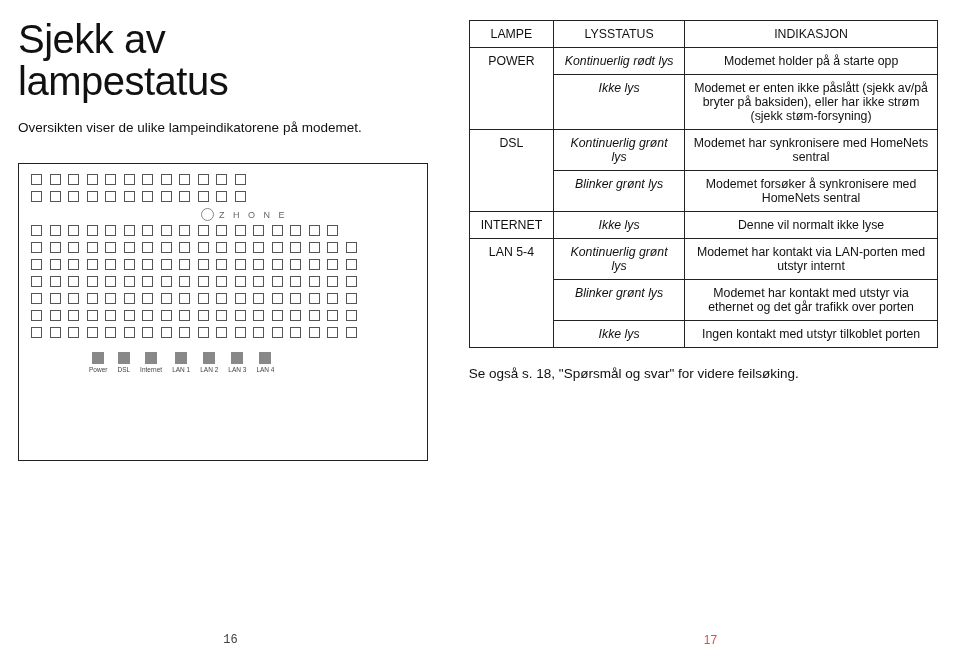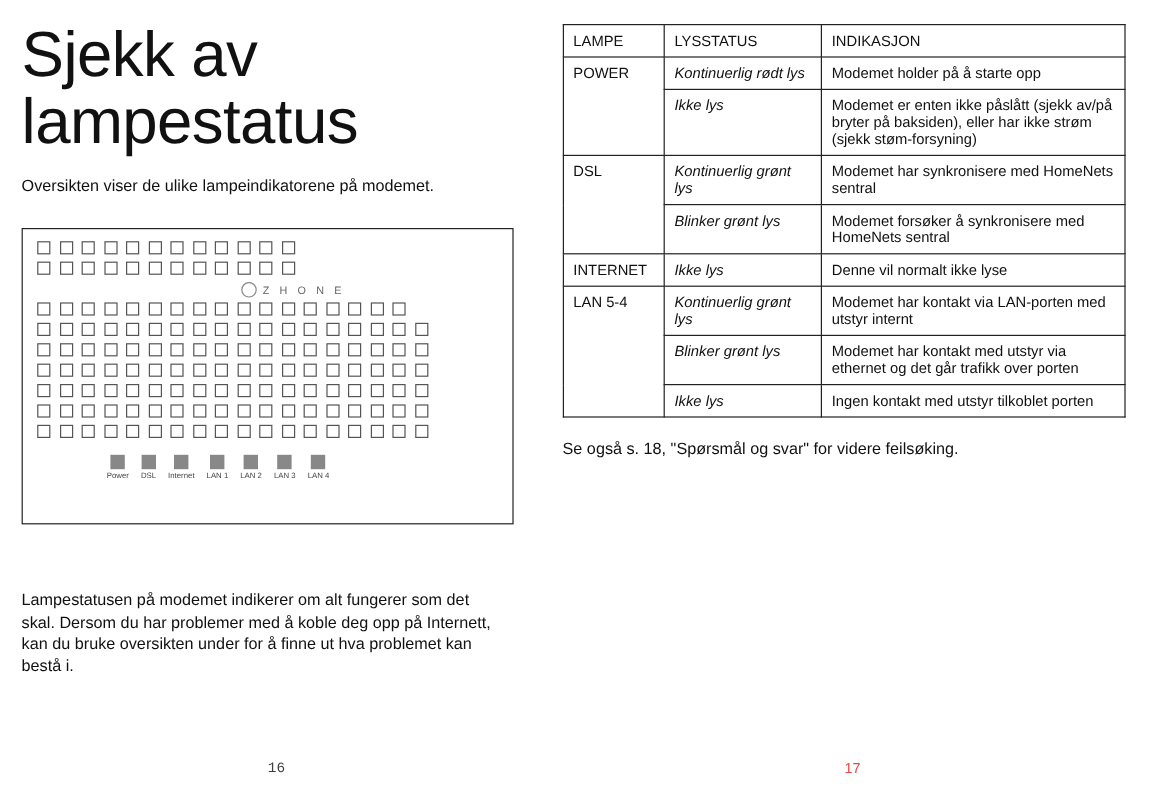--- a/index.html
+++ b/index.html
@@ -21,34 +21,34 @@
     width: 48%;
     padding: 18px 20px 0 18px;
     position: relative;
   }
   .right-col {
     width: 52%;
     padding: 18px 22px 0 8px;
     position: relative;
   }
   .title {
-    font-size: 53px;
+    font-size: 40px;
     font-weight: 400;
     line-height: 1.05;
     letter-spacing: -0.5px;
     margin-bottom: 18px;
   }
   .subtitle {
     font-size: 13.5px;
     margin-bottom: 28px;
   }
   .modem-box {
     border: 1px solid #222;
     width: 410px;
-    height: 247px;
+    height: 298px;
     padding: 10px 12px 18px 12px;
     position: relative;
   }
   .led-grid .row {
     display: flex;
     gap: 7.5px;
     margin-bottom: 6px;
   }
   .led {
     width: 11px; height: 11px;
@@ -115,21 +115,21 @@
   table.status {
     border-collapse: collapse;
     width: 100%;
     margin-top: 2px;
     font-size: 12.3px;
   }
   table.status th, table.status td {
     border: 1px solid #222;
     padding: 6px 8px;
     vertical-align: top;
-    text-align: left;
+    text-align: center;
   }
   table.status th {
     font-weight: 400;
     background: #fff;
   }
   .col-lampe { width: 18%; }
   .col-status { width: 28%; }
   .col-ind { width: 54%; }
   .italic { font-style: italic; }
   .note {
@@ -348,21 +348,20 @@
             <span class="port-sq"></span>
             <span class="port-lbl">LAN 3</span>
           </div>
         <div class="port">
             <span class="port-sq"></span>
             <span class="port-lbl">LAN 4</span>
           </div>
       </div>
     </div>
 
-    <p class="bottom-para">Lampestatusen på modemet indikerer om alt fungerer som det skal. Dersom du har problemer med å koble deg opp på Internett, kan du bruke oversikten under for å finne ut hva problemet kan bestå i.</p>
     <div class="page-num-left">16</div>
   </div>
 
   <div class="right-col">
     <table class="status">
       <thead>
         <tr>
           <th class="col-lampe">LAMPE</th>
           <th class="col-status">LYSSTATUS</th>
           <th class="col-ind">INDIKASJON</th>

